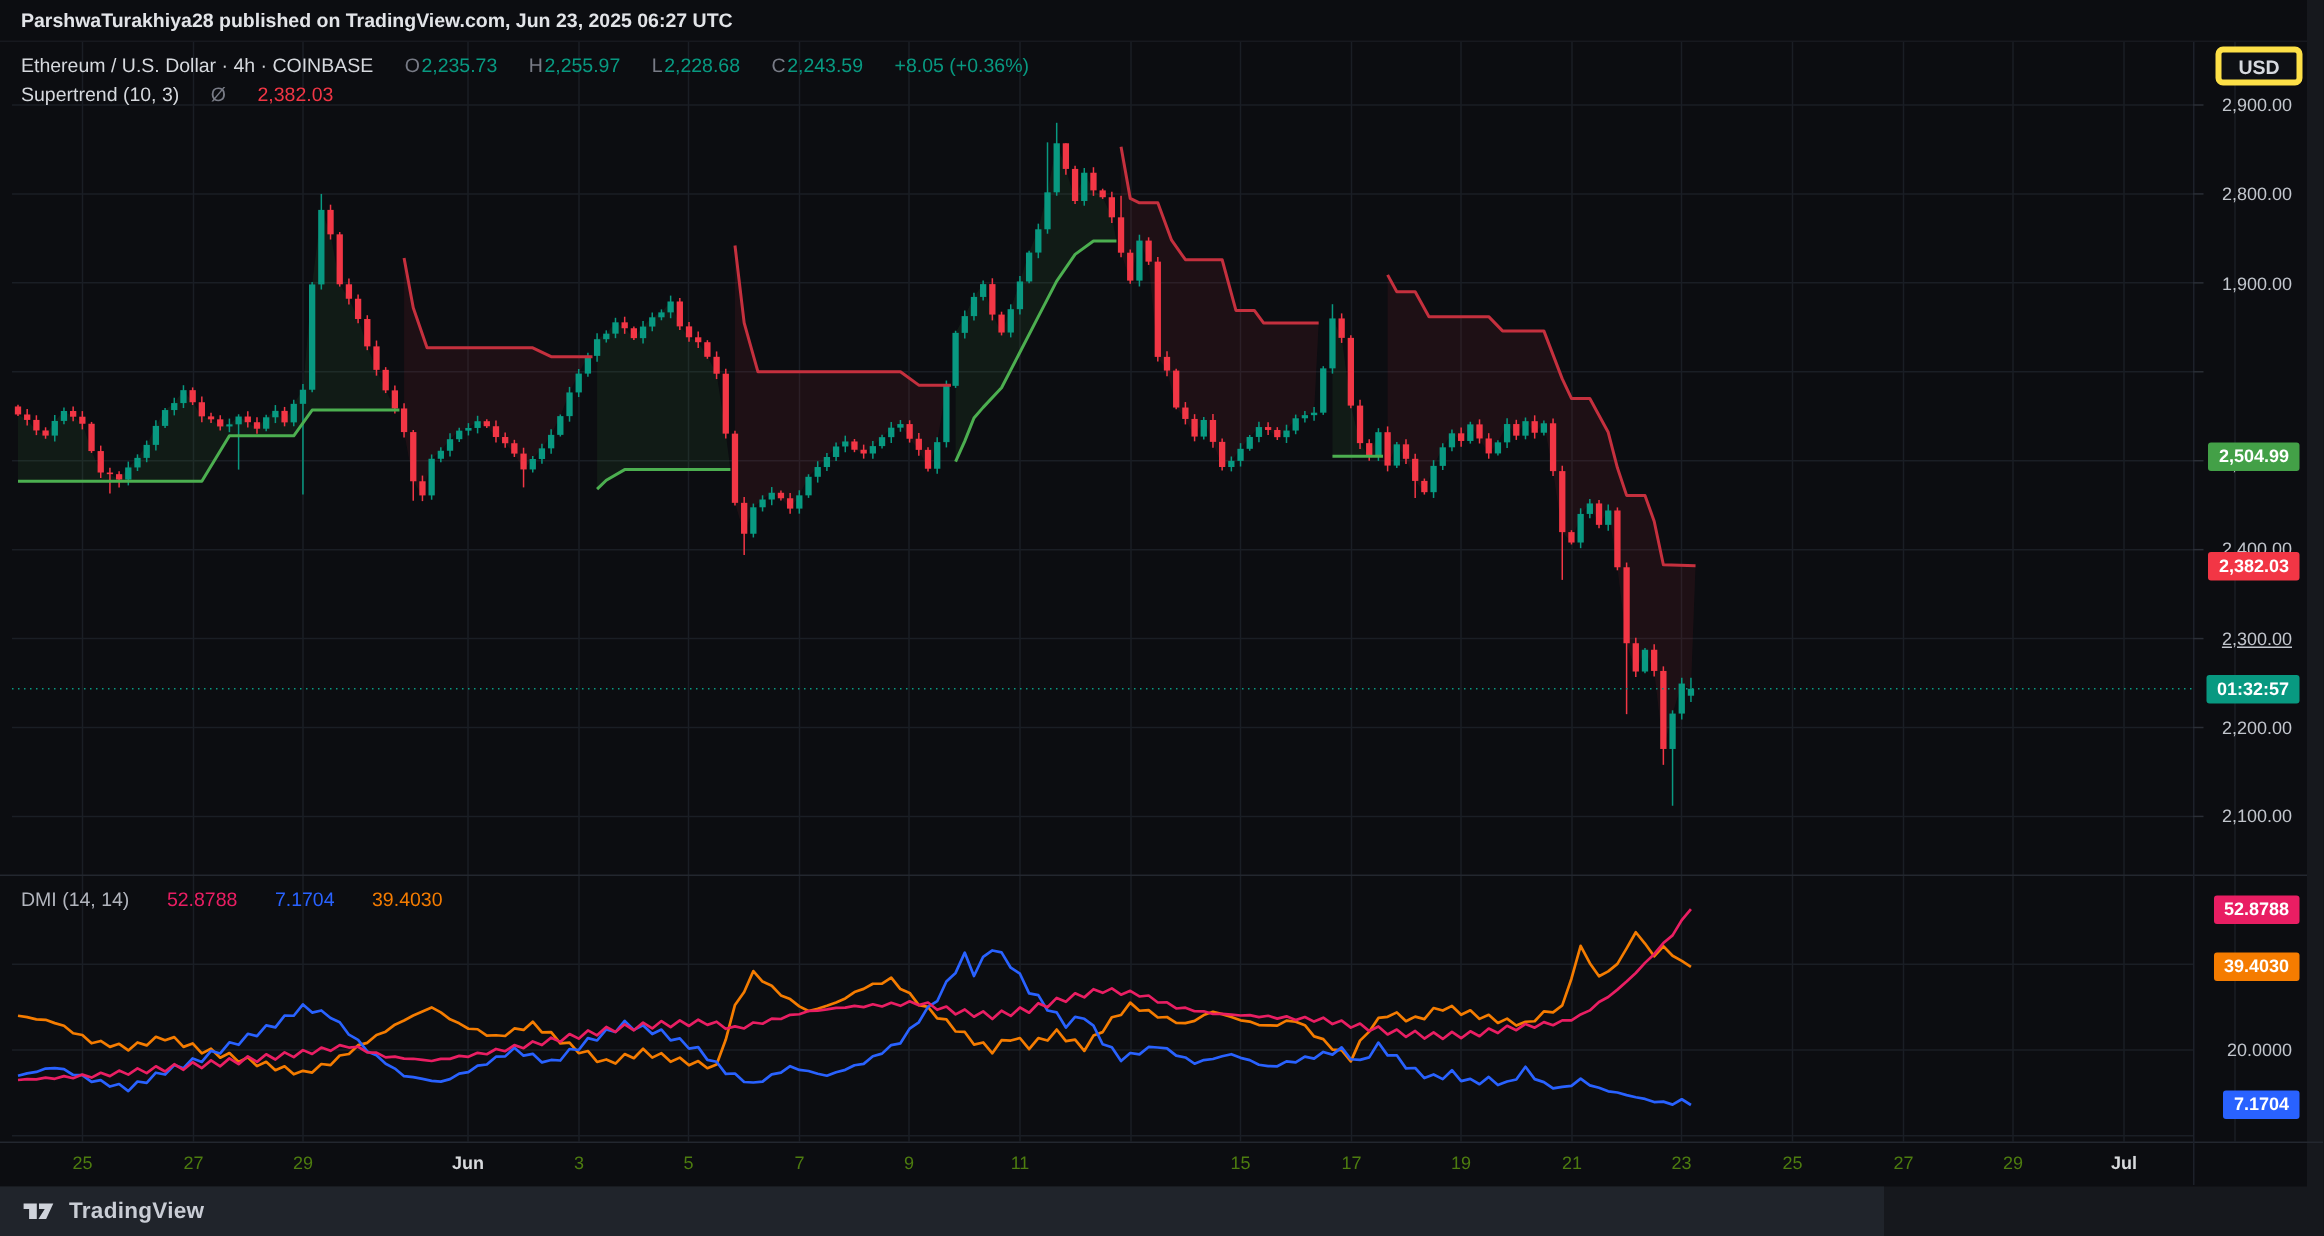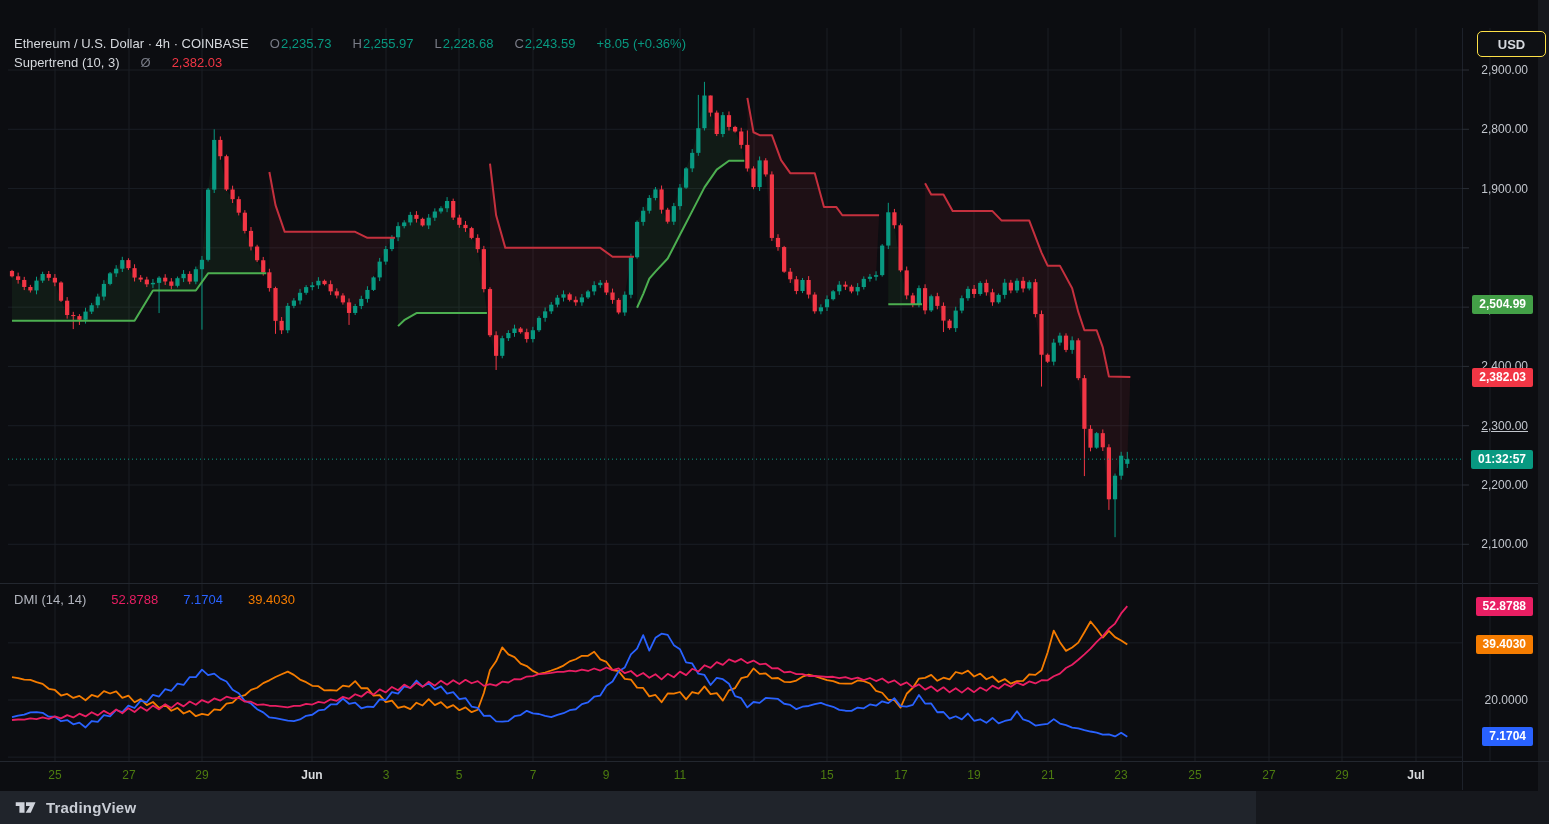--- a/index.html
+++ b/index.html
@@ -12,22 +12,22 @@
   svg{position:absolute;left:0;top:0;}
   .legend{position:absolute;left:14px;top:34px;z-index:5;font-size:13px;}
   .lrow{display:flex;align-items:center;gap:21px;height:19px;white-space:nowrap;}
   .lt{color:#d6d9de;}
   .lk{color:#787b86;}
   .lg{color:#089981;}
   .lr{color:#f23645;}
   .ohlc-pair{display:inline-flex;gap:1px;}
   .dmi-legend{position:absolute;left:14px;top:592px;z-index:5;font-size:13px;display:flex;gap:25px;}
   .dmi-name{color:#b2b5be;}
-  .currency-btn{position:absolute;left:1477px;top:31px;width:69px;height:26px;box-sizing:border-box;
-       border:1px solid #fde047;border-radius:5px;color:#d6d9de;font-size:13px;font-weight:600;
+  .currency-btn{position:absolute;left:1477px;top:31px;width:58px;height:26px;box-sizing:border-box;
+       border:4px solid #fde047;border-radius:5px;color:#d6d9de;font-size:13px;font-weight:600;
        display:flex;align-items:center;justify-content:center;z-index:6;background:#0e1014;}
   .axis-label{position:absolute;right:21px;height:16px;line-height:16px;font-size:12px;
        color:#c2c6cd;z-index:4;white-space:nowrap;}
   .price-badge{position:absolute;right:16px;height:19px;line-height:19px;padding:0 7px;
        border-radius:2px;font-size:12px;font-weight:600;color:#fff;z-index:5;white-space:nowrap;}
   .time-tick{position:absolute;top:768px;transform:translateX(-50%);font-size:12px;
        color:#4d7c0f;z-index:4;white-space:nowrap;}
   .time-tick.major{color:#d8dadd;font-weight:600;}
   .footer{position:absolute;left:0;top:791px;width:1256px;height:33px;background:#20242b;
        display:flex;align-items:center;z-index:6;}
@@ -466,20 +466,23 @@
       <line x1="1462" y1="129.286" x2="1469" y2="129.286" stroke="#2a2e36" stroke-width="1"></line>
       <line x1="1462" y1="188.572" x2="1469" y2="188.572" stroke="#2a2e36" stroke-width="1"></line>
       <line x1="1462" y1="247.858" x2="1469" y2="247.858" stroke="#2a2e36" stroke-width="1"></line>
       <line x1="1462" y1="307.144" x2="1469" y2="307.144" stroke="#2a2e36" stroke-width="1"></line>
       <line x1="1462" y1="366.43" x2="1469" y2="366.43" stroke="#2a2e36" stroke-width="1"></line>
       <line x1="1462" y1="425.716" x2="1469" y2="425.716" stroke="#2a2e36" stroke-width="1"></line>
       <line x1="1462" y1="485.002" x2="1469" y2="485.002" stroke="#2a2e36" stroke-width="1"></line>
       <line x1="1462" y1="544.288" x2="1469" y2="544.288" stroke="#2a2e36" stroke-width="1"></line>
     </svg>
 
+  <div class="pub-header">
+    <span>ParshwaTurakhiya28 published on TradingView.com, Jun 23, 2025 06:27 UTC</span>
+  </div>
 
   <div class="legend">
     <div class="lrow">
       <span class="lt">Ethereum / U.S. Dollar · 4h · COINBASE</span>
       <span class="ohlc-pair">
           <span class="lk">O</span>
           <span class="lg">2,235.73</span>
         </span>
       <span class="ohlc-pair">
           <span class="lk">H</span>

